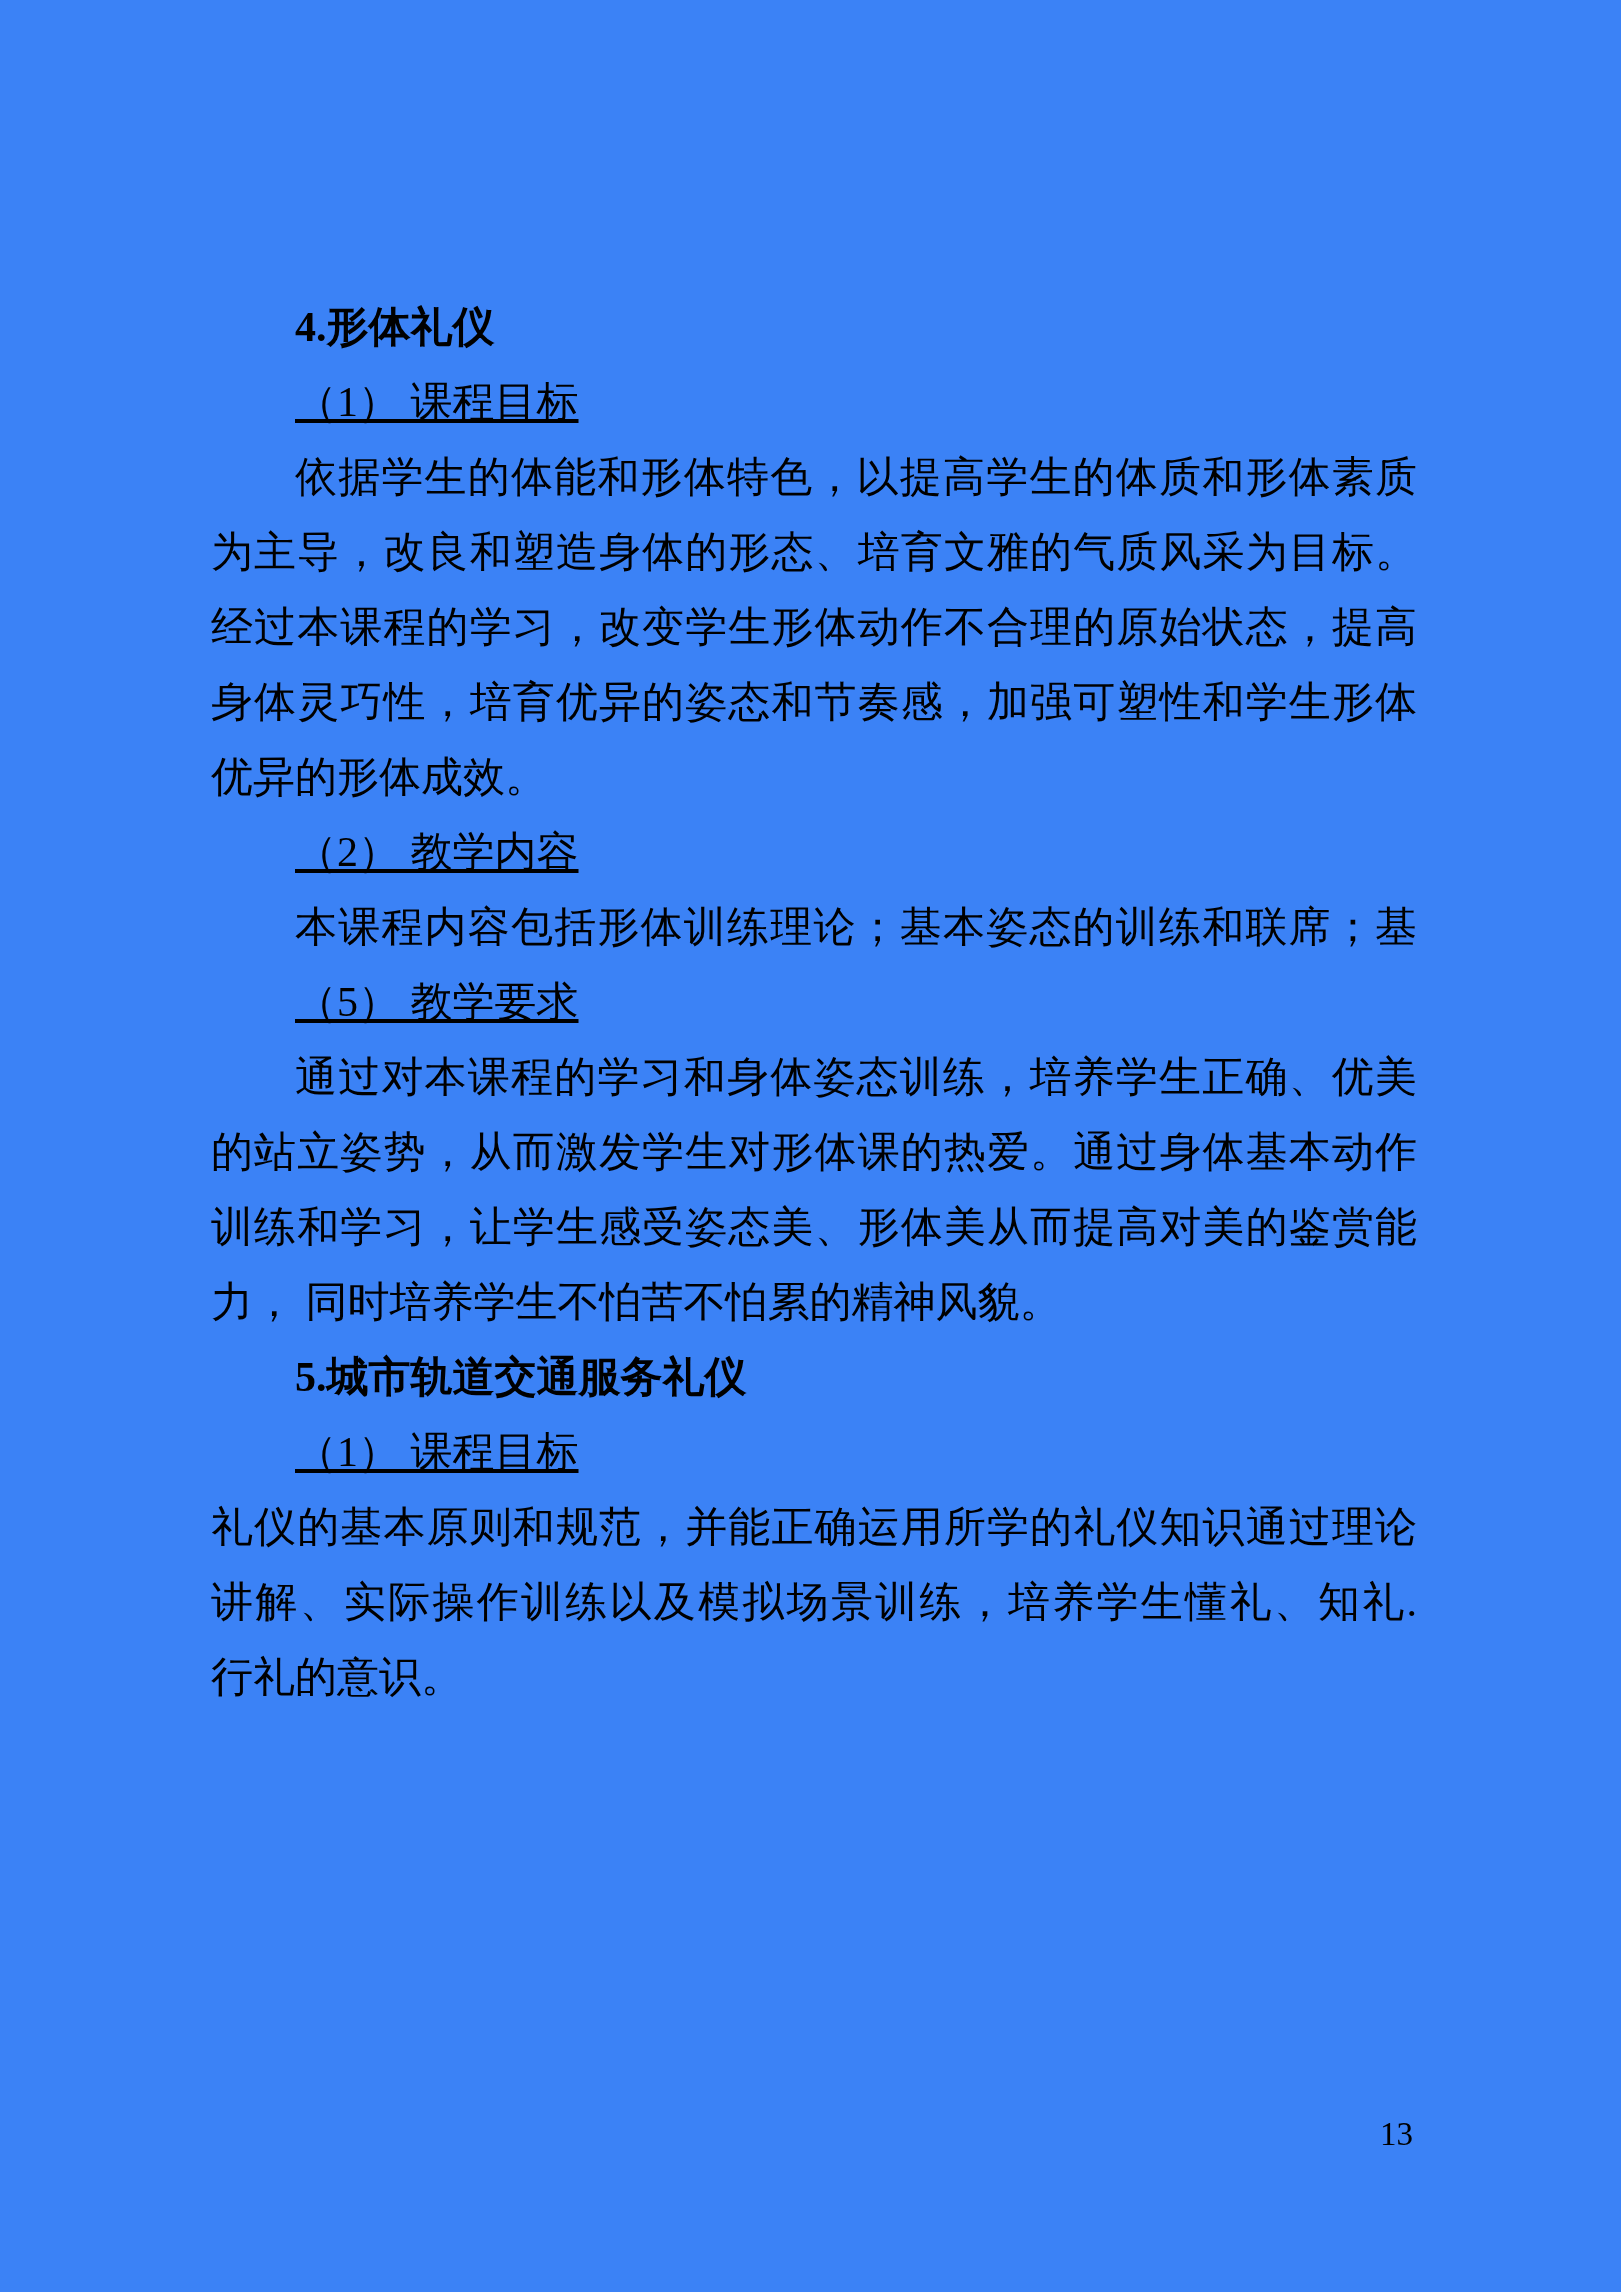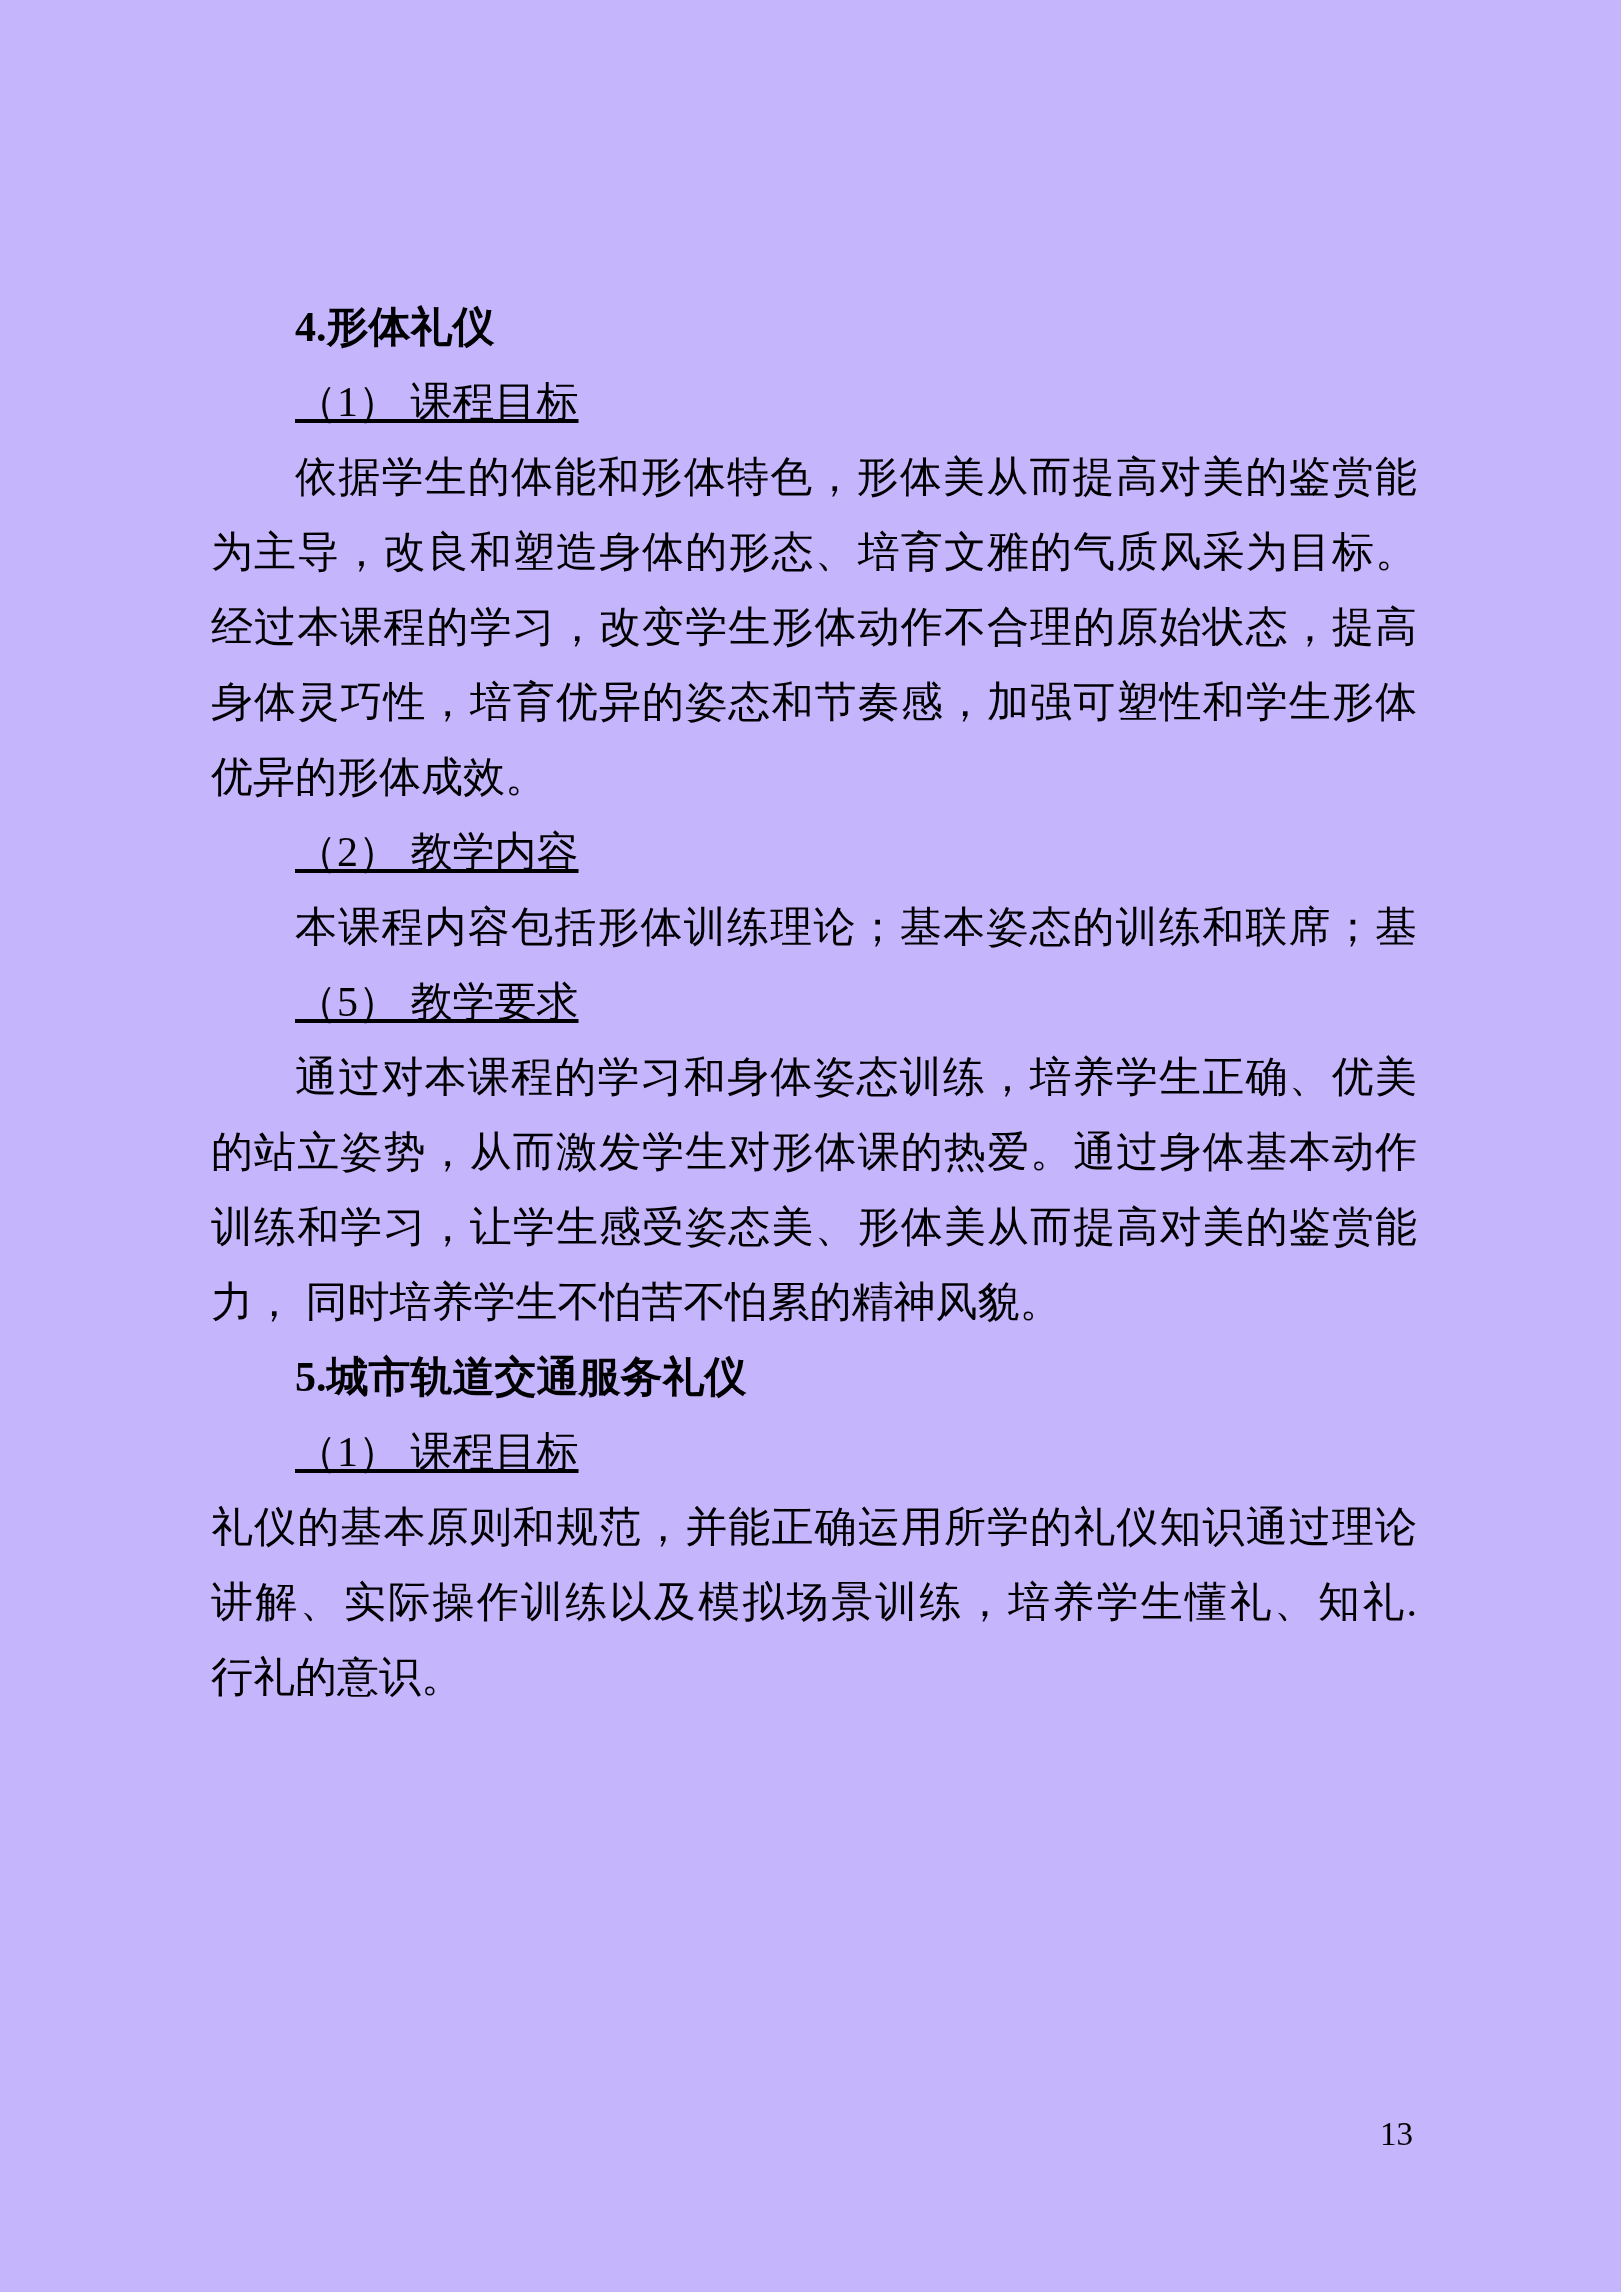--- a/index.html
+++ b/index.html
@@ -5,21 +5,21 @@
   html, body {
     margin: 0;
     padding: 0;
     background: #e8e8e8;
   }
   .page {
     position: relative;
     width: 1621px;
     height: 2293px;
     margin: 0 auto;
-    background: #c4b5fd;
+    background: #3b82f6;
     color: #000000;
     font-family: "Liberation Serif", "DejaVu Serif", serif;
     overflow: hidden;
   }
   .doc-text {
     position: absolute;
     left: 211px;
     top: 290px;
     width: 1206px;
   }
@@ -59,21 +59,21 @@
     line-height: 39px;
   }
 </style>
 </head>
 <body>
 
 <div class="page">
   <main class="doc-text">
     <p class="ln heading">4.形体礼仪</p>
     <p class="ln sub">（1） 课程目标</p>
-    <p class="ln first">依据学生的体能和形体特色，形体美从而提高对美的鉴赏能</p>
+    <p class="ln first">依据学生的体能和形体特色，以提高学生的体质和形体素质</p>
     <p class="ln full">为主导，改良和塑造身体的形态、培育文雅的气质风采为目标。</p>
     <p class="ln full">经过本课程的学习，改变学生形体动作不合理的原始状态，提高</p>
     <p class="ln full">身体灵巧性，培育优异的姿态和节奏感，加强可塑性和学生形体</p>
     <p class="ln last">优异的形体成效。</p>
     <p class="ln sub">（2） 教学内容</p>
     <p class="ln first">本课程内容包括形体训练理论；基本姿态的训练和联席；基</p>
     <p class="ln sub">（5） 教学要求</p>
     <p class="ln first">通过对本课程的学习和身体姿态训练，培养学生正确、优美</p>
     <p class="ln full">的站立姿势，从而激发学生对形体课的热爱。通过身体基本动作</p>
     <p class="ln full">训练和学习，让学生感受姿态美、形体美从而提高对美的鉴赏能</p>

